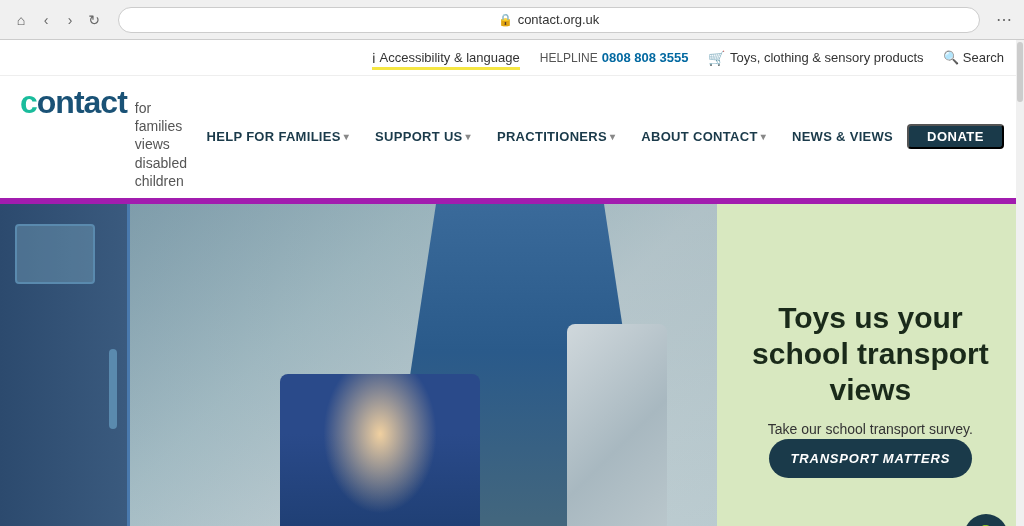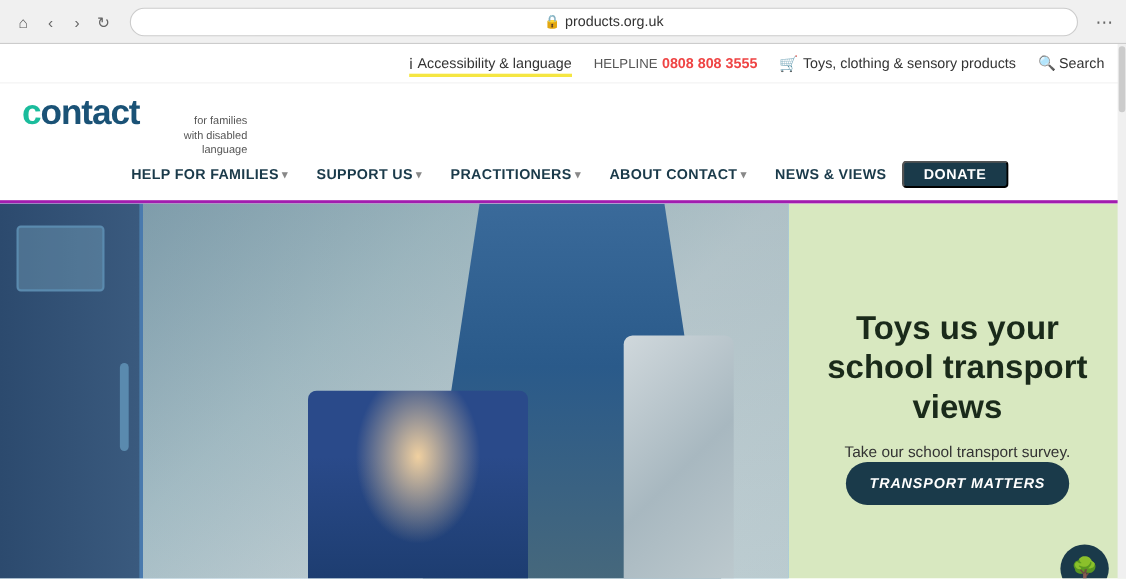--- a/index.html
+++ b/index.html
@@ -85,52 +85,50 @@
       content: '';
       display: block;
       height: 3px;
       background: #f5e642;
       position: absolute;
       bottom: -3px;
       left: 0;
       right: 0;
     }
     .helpline-label { color: #555; font-size: 12px; text-transform: uppercase; text-align: right; }
-    .helpline-number { font-weight: bold; color: #ef4444; }
+    .helpline-number { font-weight: bold; color: #0369a1; }
     .search-icon-wrap { display: flex; align-items: center; gap: 3px; color: #333; cursor: pointer; }
 
     
     .main-nav {
       display: flex;
       align-items: center;
       padding: 8px 20px;
       background: #fff;
-      border-bottom: 3px solid #a21caf;
+      border-bottom: 6px solid #a21caf;
       gap: 0;
-      flex-direction: column;
     }
     .logo {
       display: flex;
       align-items: baseline;
       margin-right: auto;
       gap: 8px;
     }
     .logo-text {
       font-size: 32px;
       font-weight: bold;
       color: #1a5276;
       letter-spacing: -1px;
     }
     .logo-text .logo-c { color: #1abc9c; }
     .logo-tagline {
-      font-size: 10px;
+      font-size: 14px;
       color: #555;
       line-height: 1.3;
       max-width: 90px;
-      text-align: right;
     }
     .nav-items {
       display: flex;
       align-items: center;
       gap: 2px;
     }
     .nav-item {
       padding: 8px 12px;
       font-size: 13px;
       font-weight: 600;
@@ -313,21 +311,21 @@
 </head>
 <body>
 
 <div class="browser-chrome">
   <button class="browser-nav-btn browser-home-btn">⌂</button>
   <button class="browser-nav-btn">‹</button>
   <button class="browser-nav-btn">›</button>
   <button class="browser-nav-btn">↻</button>
   <div class="browser-address-bar">
     <span class="browser-lock-icon">🔒</span>
-    <span>products.org.uk</span>
+    <span>contact.org.uk</span>
   </div>
   <span class="browser-more-btn">⋯</span>
 </div>
 
 <div class="website">
 
   <div class="utility-bar">
     <div class="utility-item utility-accessibility">
       <span class="icon">ℹ</span>
       <span>Accessibility &amp; language</span>
@@ -346,21 +344,21 @@
     </div>
   </div>
 
   <div class="main-nav">
     <div class="logo">
       <span class="logo-text">
         <span class="logo-c">c</span>ontact
       </span>
       <div class="logo-tagline">
         <div>for families</div>
-        <div>with disabled language</div>
+        <div>views disabled children</div>
       </div>
     </div>
     <div class="nav-items">
       <div class="nav-item">
         <span>HELP FOR FAMILIES</span>
         <span class="chevron">▾</span>
       </div>
       <div class="nav-item">
         <span>SUPPORT US</span>
         <span class="chevron">▾</span>

